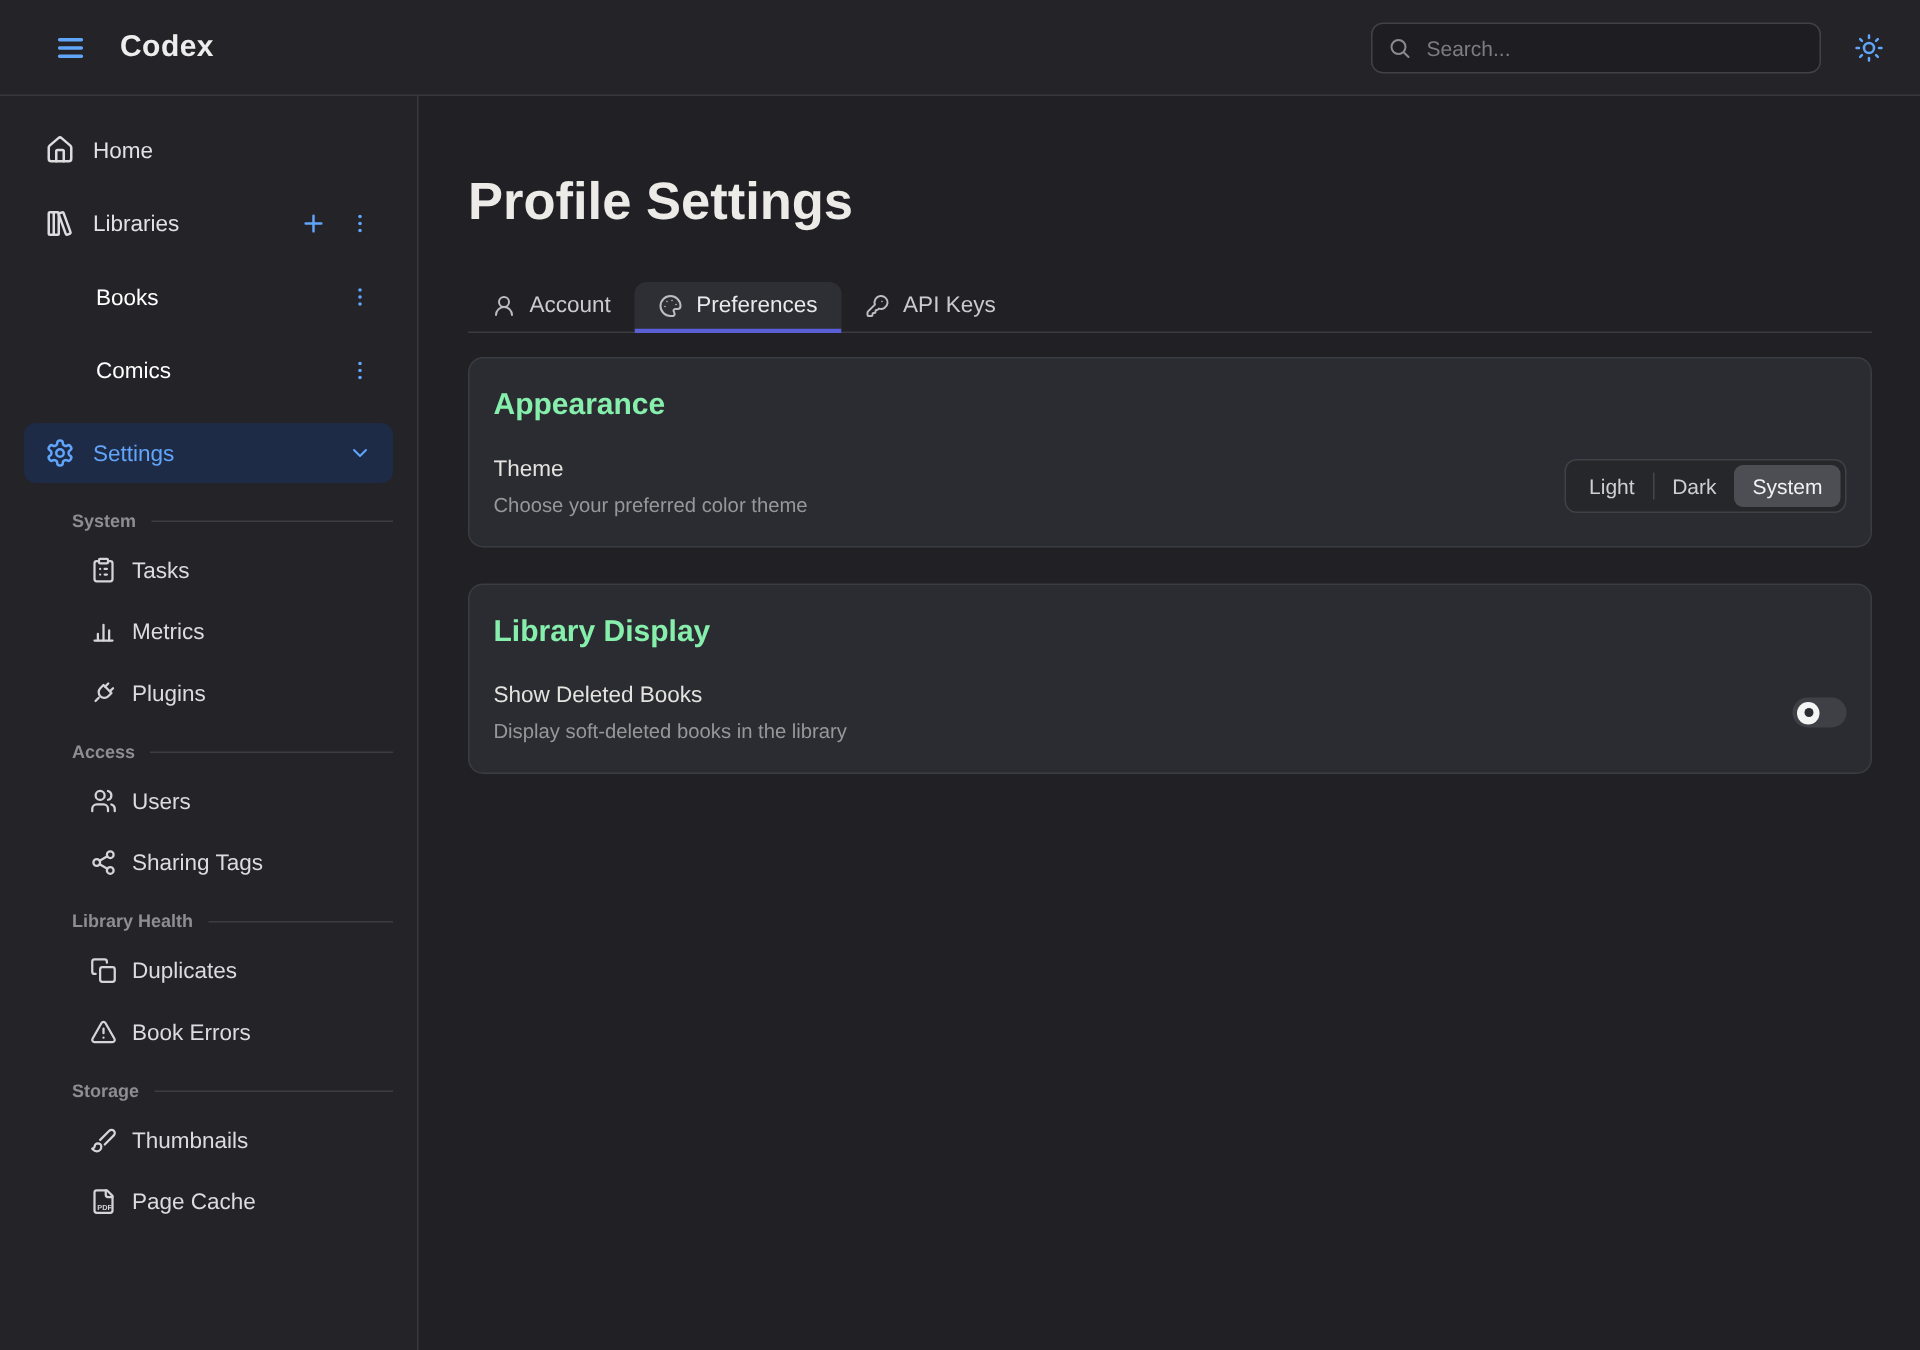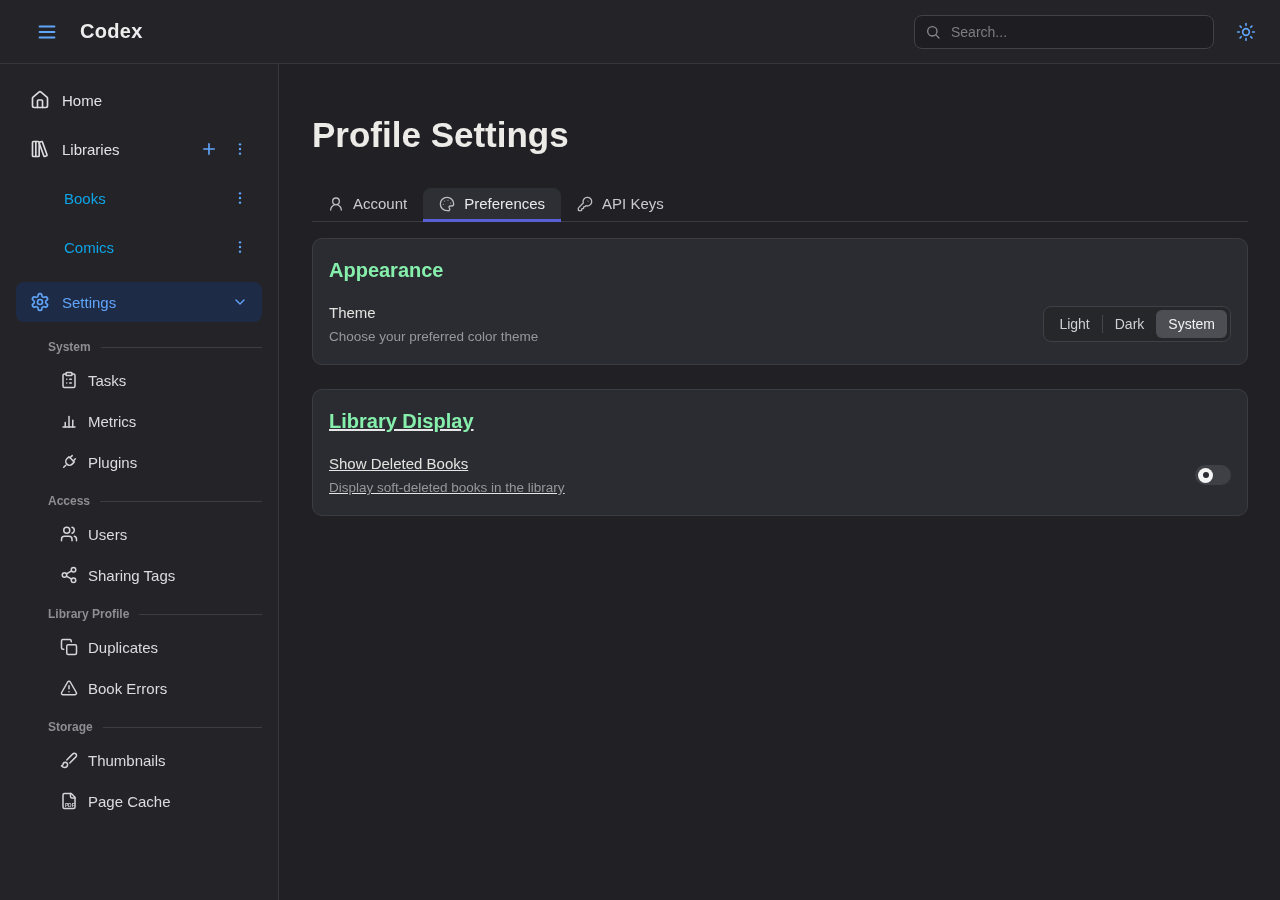--- a/index.html
+++ b/index.html
@@ -62,21 +62,21 @@
     height: 28px; display: flex; align-items: center;
     padding: 0 14px; margin-bottom: 21px;
     border-radius: 8px;
     font-size: 15px; color: #e2e2e4;
     cursor: pointer;
   }
   .nav-row .row-icon { width: 20px; color: #dddddf; }
   .nav-row .row-label { margin-left: 12px; }
   .nav-row .row-end { margin-left: auto; display: flex; align-items: center; gap: 14px; }
   .nav-sub { padding-left: 48px; margin-bottom: 21px; }
-  .nav-sub .row-label { margin-left: 0; color: #0ea5e9; }
+  .nav-sub .row-label { margin-left: 0; color: #ffffff; }
   .nav-sub.last { margin-bottom: 14px; }
   .nav-row.active {
     height: 40px; margin-bottom: 18px;
     background: #1e2b47;
     color: #60a5fa;
   }
   .nav-row.active .row-icon { color: #60a5fa; }
   .section-label {
     display: flex; align-items: center;
     padding-left: 32px; margin: 18px 0 12px 0;
@@ -123,21 +123,21 @@
     color: #e9e9ec;
   }
   .card {
     margin-top: 16px;
     background: #2b2c31;
     border: 1px solid #3b3c42;
     border-radius: 10px;
     padding: 20px 16px;
     max-width: 936px;
   }
-  .card + .card { margin-top: 24px; text-decoration: underline; }
+  .card + .card { margin-top: 24px; }
   .card-title {
     margin: 0 0 22px 0;
     font-size: 20px; font-weight: 700; color: #86efac;
   }
   .setting-row {
     display: flex; align-items: center; justify-content: space-between;
   }
   .setting-label { font-size: 15px; color: #e4e3e0; }
   .setting-desc { margin-top: 8px; font-size: 13.5px; color: #97979b; }
 
@@ -359,21 +359,21 @@
           <circle cx="18" cy="5" r="3"></circle>
           <circle cx="6" cy="12" r="3"></circle>
           <circle cx="18" cy="19" r="3"></circle>
           <path d="m8.59 13.51 6.83 3.98M15.41 6.51l-6.82 3.98"></path>
         </svg>
     </span>
     <span class="row-label">Sharing Tags</span>
   </div>
 
   <div class="section-label">
-    <span>Library Profile</span>
+    <span>Library Health</span>
       <span class="rule"></span>
   </div>
   <div class="section-item">
     <span class="row-icon">
       <svg width="18" height="18" viewBox="0 0 24 24" fill="none" stroke="currentColor" stroke-width="2" stroke-linecap="round" stroke-linejoin="round">
           <rect width="13" height="13" x="9" y="9" rx="2"></rect>
           <path d="M5 15H4a2 2 0 0 1-2-2V4a2 2 0 0 1 2-2h9a2 2 0 0 1 2 2v1"></path>
         </svg>
     </span>
     <span class="row-label">Duplicates</span>

